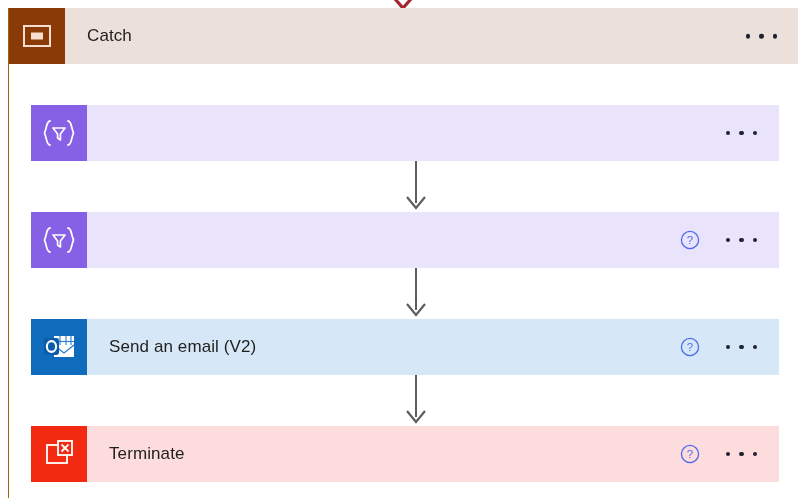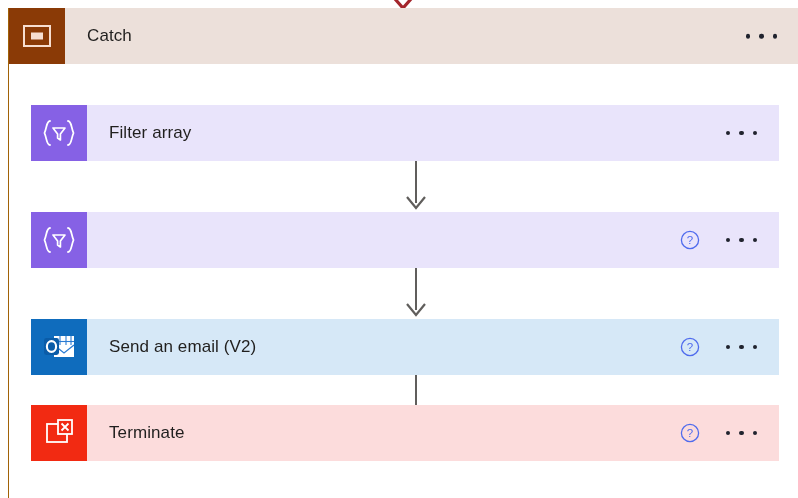--- a/index.html
+++ b/index.html
@@ -168,21 +168,20 @@
   <div class="actions">
 
     <div class="action-row row-purple">
       <div class="action-icon ico-purple">
         <svg width="34" height="30" viewBox="0 0 34 30">
           <path d="M8 3 C4.5 3 5 9 2.5 15 C5 21 4.5 27 8 27" fill="none" stroke="#ffffff" stroke-width="1.8" stroke-linecap="round"></path>
           <path d="M26 3 C29.5 3 29 9 31.5 15 C29 21 29.5 27 26 27" fill="none" stroke="#ffffff" stroke-width="1.8" stroke-linecap="round"></path>
           <path d="M11 10 L23 10 L18.4 16 L18.4 22 L15.6 20 L15.6 16 Z" fill="none" stroke="#ffffff" stroke-width="1.7" stroke-linejoin="round"></path>
         </svg>
       </div>
-      <div class="action-label">Filter array</div>
       <div class="row-controls">
         <div class="ellipsis">
           <i></i>
             <i></i>
             <i></i>
         </div>
       </div>
     </div>
 
     <svg class="connector" style="top:97px" viewBox="0 0 24 51">
@@ -245,21 +244,21 @@
             <i></i>
         </div>
       </div>
     </div>
 
     <svg class="connector" style="top:311px" viewBox="0 0 24 51">
       <line x1="12" y1="0" x2="12" y2="42" stroke="#605e5c" stroke-width="2"></line>
       <path d="M3 36 L12 47 L21 36" fill="none" stroke="#605e5c" stroke-width="2.2"></path>
     </svg>
 
-    <div class="action-row row-pink" style="margin-top:30px">
+    <div class="action-row row-pink" style="margin-top:51px">
       <div class="action-icon ico-red">
         <svg width="32" height="30" viewBox="0 0 32 30">
           <rect x="4" y="6" width="20" height="18" fill="none" stroke="#ffffff" stroke-width="1.8"></rect>
           <rect x="15" y="2" width="14" height="14" fill="#f22a12" stroke="#ffffff" stroke-width="1.8"></rect>
           <path d="M18.5 5.5 L25.5 12.5 M25.5 5.5 L18.5 12.5" stroke="#ffffff" stroke-width="1.8"></path>
         </svg>
       </div>
       <div class="action-label">Terminate</div>
       <div class="row-controls">
         <svg class="help-icon" width="20" height="20" viewBox="0 0 20 20">

